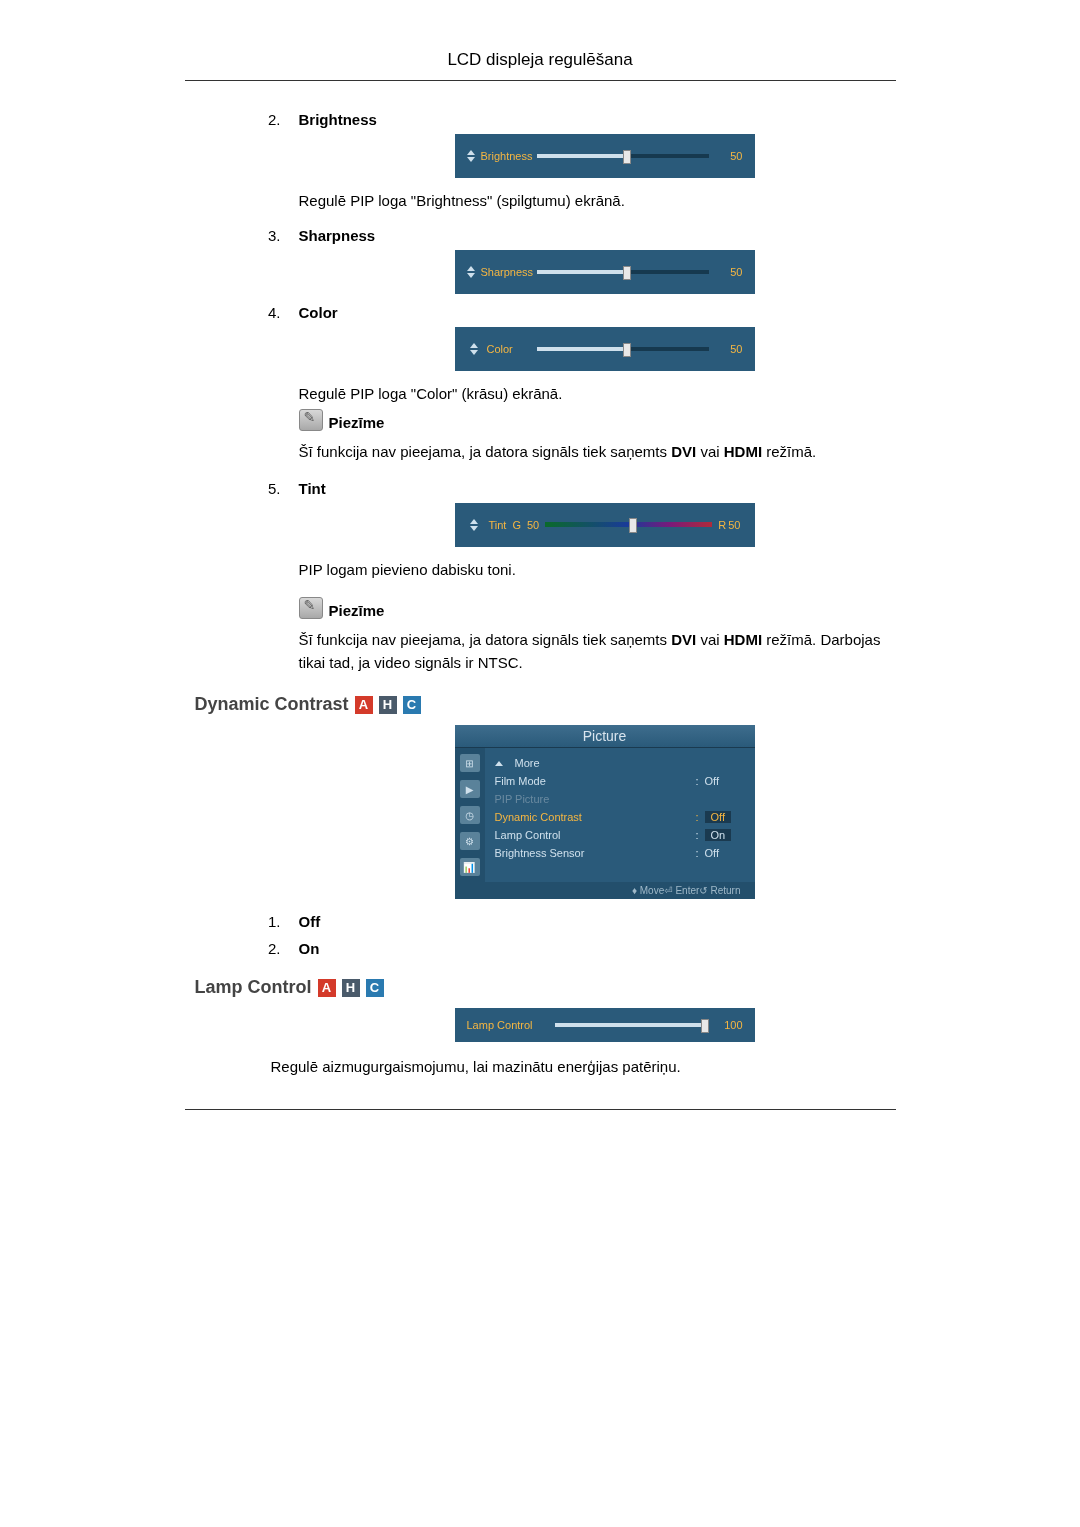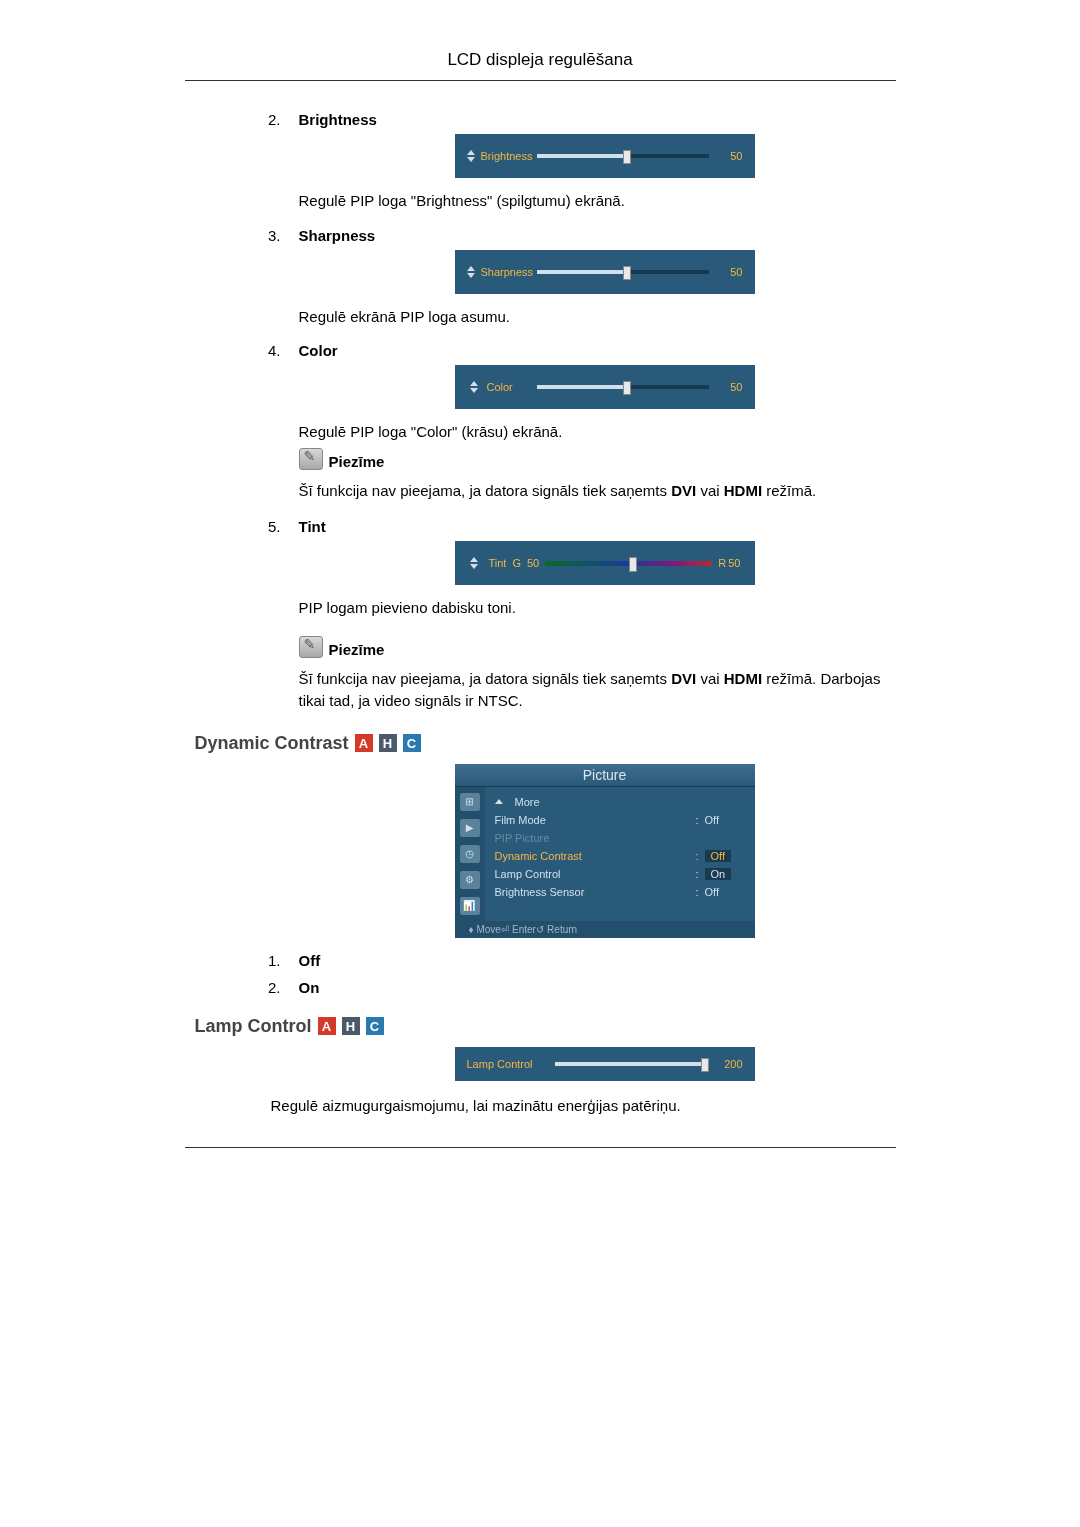--- a/index.html
+++ b/index.html
@@ -281,21 +281,21 @@
   .muted { color: #6a8aa0; }
   .hl-label { color: #f5b642; }
   .hl-val {
     background: #1a3a50;
     display: inline-block;
     padding: 0 6px;
     color: #f5b642;
   }
   .menu-footer {
     display: flex;
-    justify-content: flex-start;
+    justify-content: flex-end;
     background: #234f6c;
     padding: 3px 14px;
     color: #9fb8c8;
     font-size: 10px;
   }
 
   
   .lamp-box {
     width: 300px;
     height: 34px;
@@ -398,21 +398,20 @@
             </div>
             <span>Sharpness</span>
           </div>
         </div>
         <div class="track">
           <div class="track-fill" style="width:50%"></div>
           <div class="thumb" style="left:50%"></div>
         </div>
         <div class="value">50</div>
       </div>
-      <div class="desc">Regulē ekrānā PIP loga asumu.</div>
     </div>
 
     <div class="item">
       <div class="num-label">
         <span class="num">4.</span>
         <span class="bold">Color</span>
       </div>
       <div class="slider-box">
         <div class="slider-label-col">
           <div class="slider-label-text">
@@ -540,21 +539,21 @@
       <span class="badge badge-a">A</span>
       <span class="badge badge-h">H</span>
       <span class="badge badge-c">C</span>
     </div>
 
     <div class="lamp-box">
       <div class="lamp-label">Lamp Control</div>
       <div class="lamp-track">
         <div class="lamp-thumb"></div>
       </div>
-      <div class="lamp-value">200</div>
+      <div class="lamp-value">100</div>
     </div>
 
     <div class="desc2">Regulē aizmugurgaismojumu, lai mazinātu enerģijas patēriņu.</div>
 
   </div>
 
   <hr class="rule footer-rule">
 
 </div>
 

